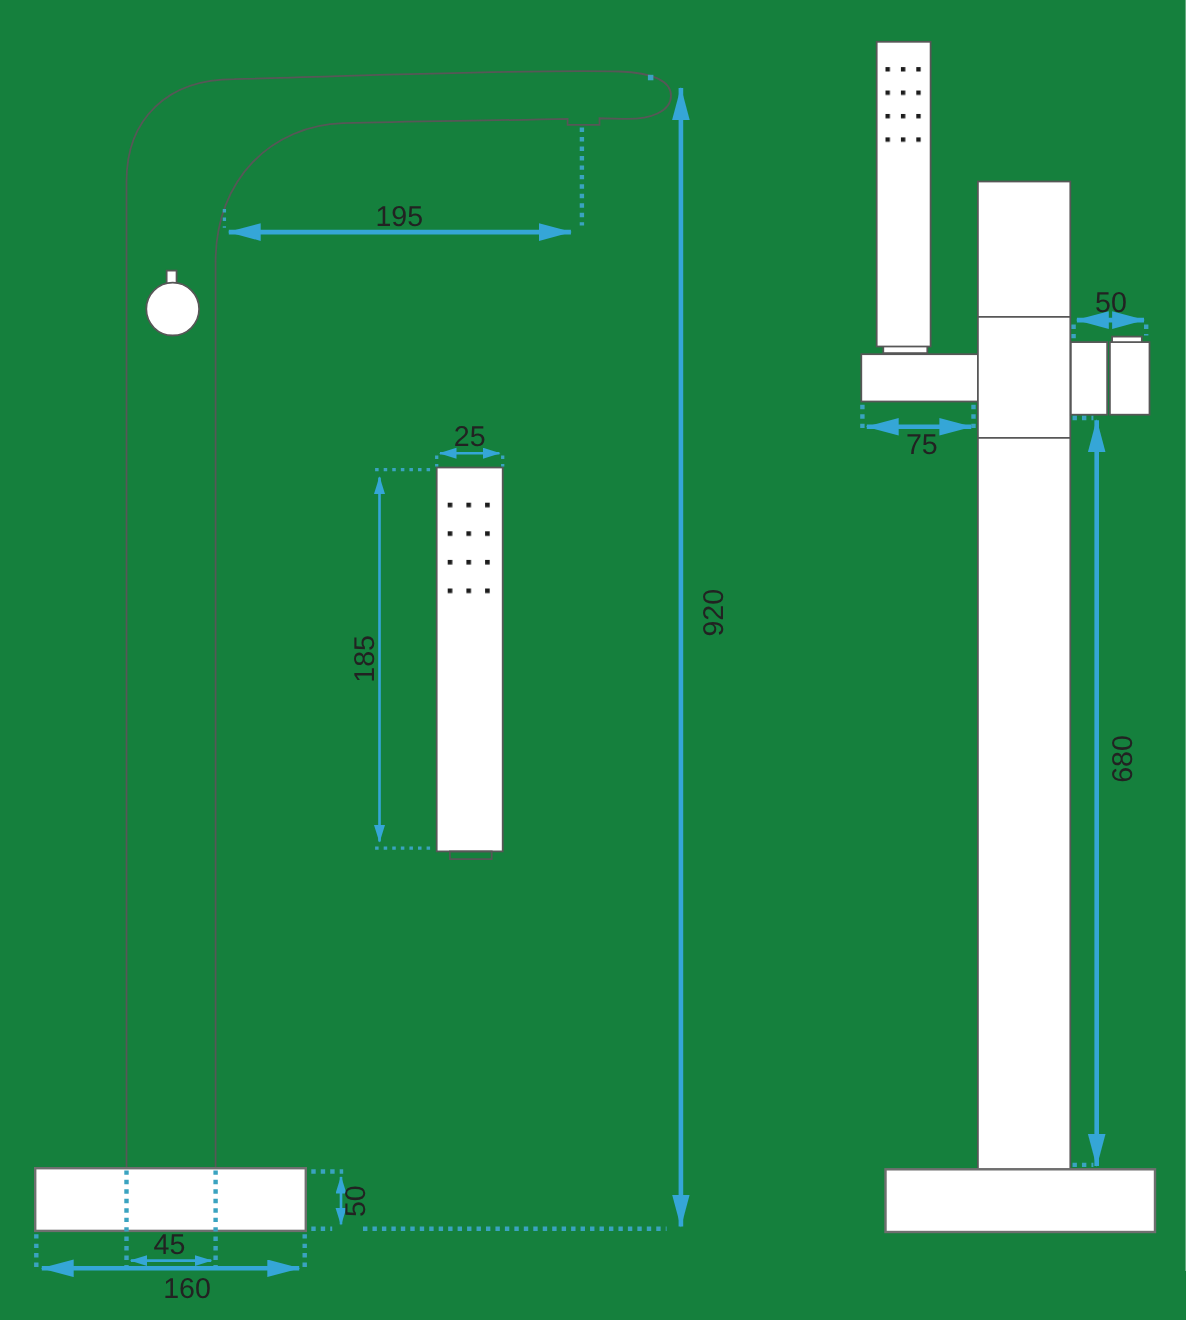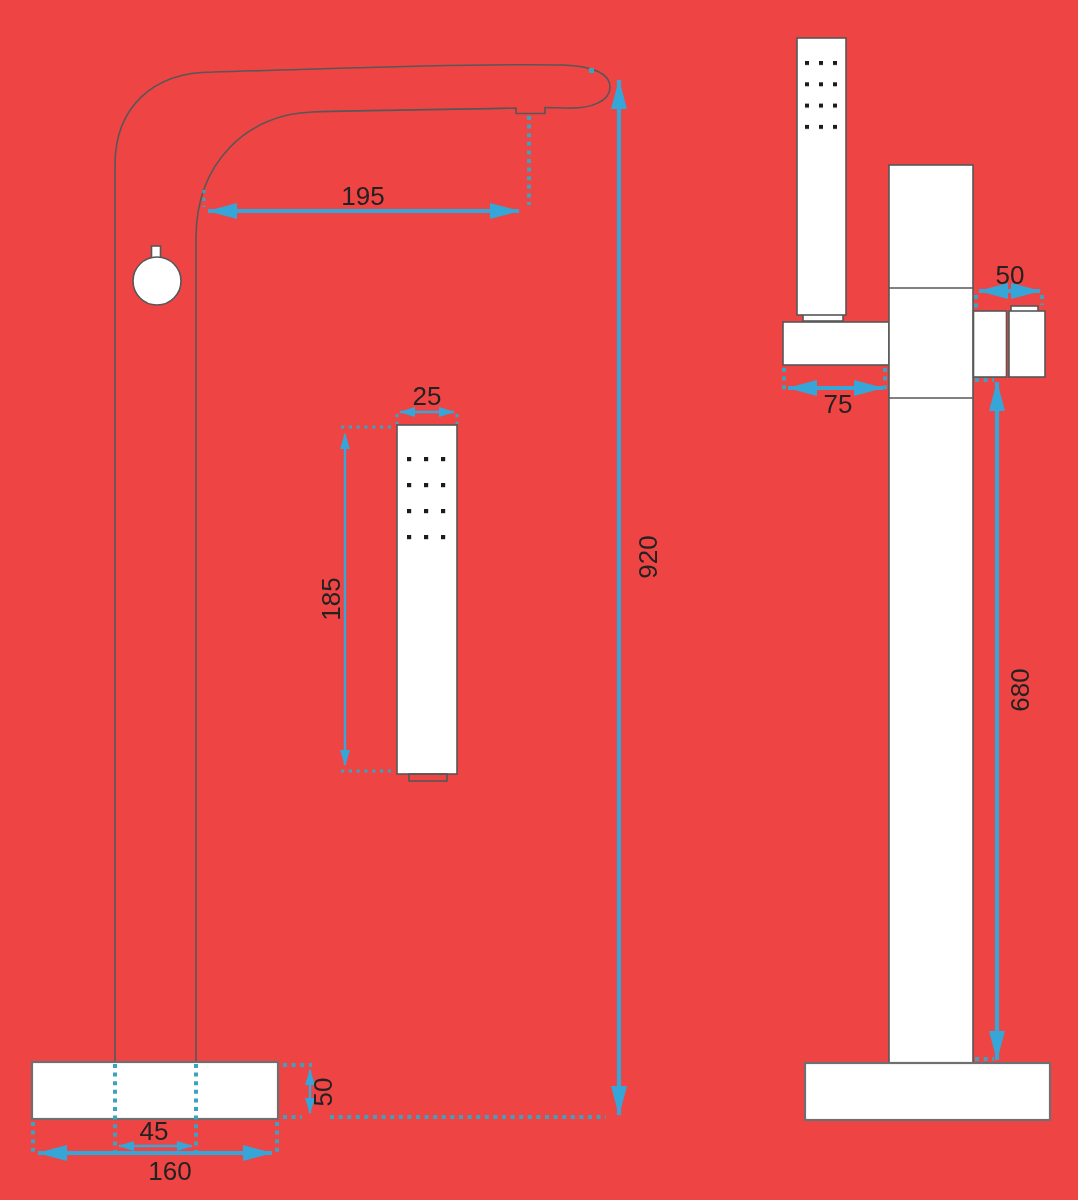--- a/index.html
+++ b/index.html
@@ -1,16 +1,16 @@
 <!DOCTYPE html>
 <html><head>
 <meta charset="utf-8">
 <style>
   html,body{margin:0;padding:0;background:#ffffff;}
-  .page{position:relative;width:1078px;height:1200px;background:#ef4444;overflow:hidden;}
+  .page{position:relative;width:1078px;height:1200px;background:#15803d;overflow:hidden;}
   svg{display:block;}
   
   .fix{fill:none;stroke:#575757;stroke-width:1.6px;}
   .fixw{fill:#ffffff;stroke:#575757;stroke-width:1.6px;}
   .base{fill:#ffffff;stroke:#6f6f6f;stroke-width:2.2px;}
   
   .dim{stroke:#35a6d7;fill:none;}
   .dim-thick{stroke-width:4.2px;}
   .dim-thin{stroke-width:2.4px;}
   .dot{stroke:#3aa3c0;fill:none;stroke-width:4px;stroke-dasharray:4 4.6;stroke-linecap:butt;}

